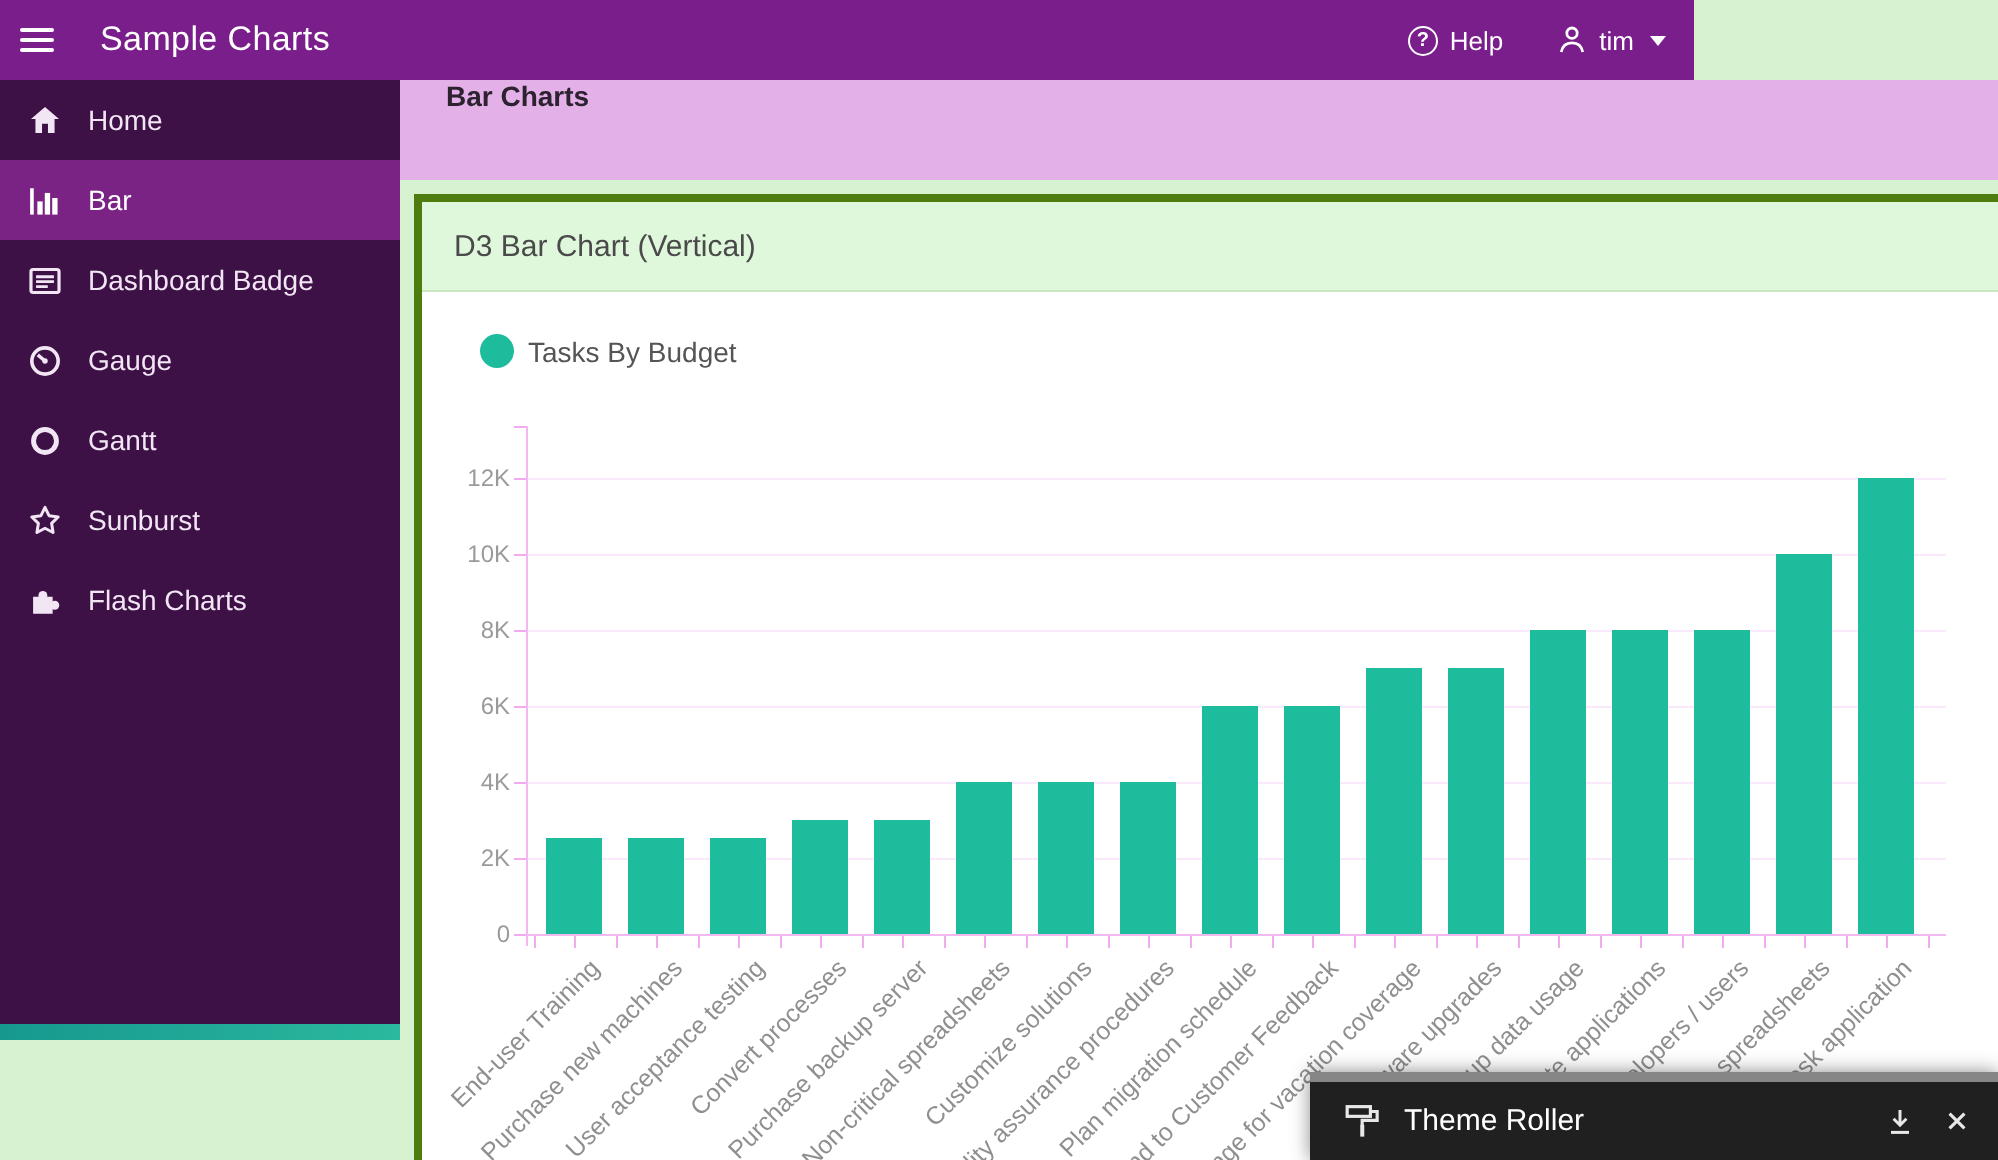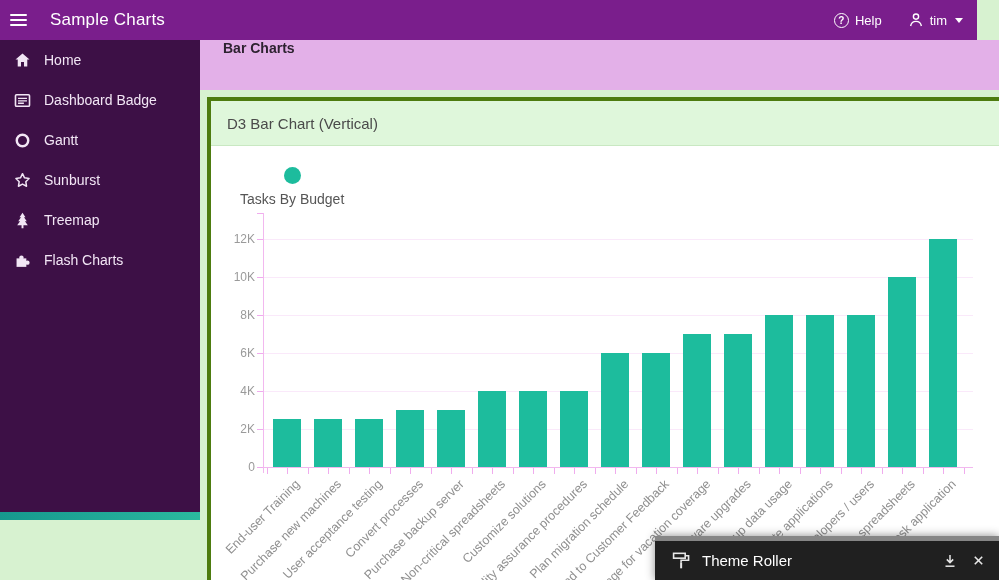--- a/index.html
+++ b/index.html
@@ -1,21 +1,21 @@
 <!DOCTYPE html>
 <html><head>
 <meta charset="utf-8">
 <style>
   * { margin:0; padding:0; box-sizing:border-box; }
   html,body { width:999px; height:580px; overflow:hidden; }
   body { font-family:"Liberation Sans", sans-serif; }
   #app { position:relative; width:999px; height:580px; background:#D7F2D0; overflow:hidden; }
 
   
-  .topbar { position:absolute; left:0; top:0; width:977px; height:40px; background:#7A1E8C; z-index:30;
+  .topbar { position:absolute; left:0; top:0; width:847px; height:40px; background:#7A1E8C; z-index:30;
             display:flex; align-items:center; color:#fff; }
   .hamburger { width:36px; height:40px; background:transparent; border:none; cursor:pointer;
                display:flex; align-items:center; justify-content:center; }
   .hb-bars { display:inline-block; width:17px; }
   .hb-bars i { display:block; height:2.5px; background:#fff; margin:2.6px 0; border-radius:1px; }
   .app-title { font-size:17px; margin-left:14px; letter-spacing:.2px; }
   .topbar-right { margin-left:auto; display:flex; align-items:center; gap:26px; padding-right:14px; }
   .tb-item { display:flex; align-items:center; gap:6px; font-size:13px; cursor:pointer; color:#fff; }
   .help-circle { width:15px; height:15px; border:1.4px solid #fff; border-radius:50%; font-size:10px;
                  font-weight:bold; display:inline-flex; align-items:center; justify-content:center; }
@@ -39,21 +39,21 @@
                     display:flex; align-items:flex-start; padding-left:23px; }
   .content-header span { font-size:14px; font-weight:bold; color:#2D2230; }
 
   
   .panel { position:absolute; left:207px; top:97px; width:944px; height:483px; background:#fff;
            border:4px solid #4d7c0f; }
   .panel-header { height:45px; background:#DFF7DB; border-bottom:1px solid #C9E8C2; display:flex;
                   align-items:center; padding-left:16px; font-size:15px; color:#4A4A4A; }
   .panel-body { position:relative; width:784px; height:436px; background:#fff; overflow:hidden; }
 
-  .legend { position:absolute; left:29px; top:21px; display:flex; align-items:center; gap:7px; cursor:pointer;flex-direction:column; }
+  .legend { position:absolute; left:29px; top:21px; display:flex; align-items:center; gap:7px; cursor:pointer; }
   .legend-dot { width:17px; height:17px; border-radius:50%; background:#1DBC9D; }
   .legend-label { font-size:14px; color:#555; }
 
   #chart { position:absolute; left:0; top:0; width:784px; height:436px; }
   .gridline { position:absolute; height:1px; background:#FAE9FA; }
   .axis-line { position:absolute; background:#F2B8EF; }
   .tick { position:absolute; background:#F0ACEE; }
   .ylabel { position:absolute; width:40px; text-align:right; font-size:12px; color:#9A9A9A; }
   .bar { position:absolute; width:28px; }
   .xlabel { position:absolute; white-space:nowrap; font-size:12.5px; color:#8F8F8F;
@@ -104,52 +104,65 @@
   <nav class="sidebar">
     <div id="sidebar-items">
         <div class="side-item">
           <span class="side-icon">
             <svg width="17" height="17" viewBox="0 0 16 16" fill="currentColor">
               <path d="M8 1.4 14.6 7h-2.1v6.6H9.4V9.3H6.6v4.3H3.5V7H1.4z"></path>
             </svg>
           </span>
           <span>Home</span>
         </div>
+        <div class="side-item active">
+          <span class="side-icon">
+            <svg width="17" height="17" viewBox="0 0 16 16" fill="currentColor">
+              <rect x="1" y="2" width="1.7" height="12.4"></rect>
+              <rect x="4.4" y="8.2" width="2.5" height="6.2"></rect>
+              <rect x="7.9" y="4.2" width="2.5" height="10.2"></rect>
+              <rect x="11.4" y="6.6" width="2.5" height="7.8"></rect>
+            </svg>
+          </span>
+          <span>Bar</span>
+        </div>
         <div class="side-item">
           <span class="side-icon">
             <svg width="17" height="17" viewBox="0 0 16 16">
               <rect x="1.4" y="2.6" width="13.2" height="10.8" rx="1" fill="none" stroke="currentColor" stroke-width="1.5"></rect>
               <path d="M3.8 6h8.4M3.8 8.3h8.4M3.8 10.6h5.5" stroke="currentColor" stroke-width="1.3"></path>
             </svg>
           </span>
           <span>Dashboard Badge</span>
         </div>
         <div class="side-item">
           <span class="side-icon">
             <svg width="17" height="17" viewBox="0 0 16 16">
+              <circle cx="8" cy="8" r="6.2" fill="none" stroke="currentColor" stroke-width="1.7"></circle>
+              <path d="M8 8 4.6 5.1" stroke="currentColor" stroke-width="1.6"></path>
+              <circle cx="8" cy="8" r="1.3" fill="currentColor"></circle>
+            </svg>
+          </span>
+          <span>Gauge</span>
+        </div>
+        <div class="side-item">
+          <span class="side-icon">
+            <svg width="17" height="17" viewBox="0 0 16 16">
               <circle cx="8" cy="8" r="5.4" fill="none" stroke="currentColor" stroke-width="2.3"></circle>
             </svg>
           </span>
           <span>Gantt</span>
         </div>
         <div class="side-item">
           <span class="side-icon">
             <svg width="17" height="17" viewBox="0 0 16 16">
               <path d="M8 1.6l1.9 3.9 4.3.6-3.1 3 .7 4.3L8 11.4l-3.8 2 .7-4.3-3.1-3 4.3-.6z" fill="none" stroke="currentColor" stroke-width="1.4" stroke-linejoin="round"></path>
             </svg>
           </span>
           <span>Sunburst</span>
-        </div>
-        <div class="side-item">
-          <span class="side-icon">
-            <svg width="17" height="17" viewBox="0 0 16 16" fill="currentColor">
-              <path d="M8 .8 10.8 5H9.4L12 8.6h-1.7L13 12.4H8.9v2.8H7.1v-2.8H3l2.7-3.8H4L6.6 5H5.2z"></path>
-            </svg>
-          </span>
-          <span>Treemap</span>
         </div>
         <div class="side-item">
           <span class="side-icon">
             <svg width="17" height="17" viewBox="0 0 16 16" fill="currentColor">
               <rect x="2.4" y="6" width="9.2" height="8"></rect>
               <circle cx="7" cy="5.4" r="2.1"></circle>
               <circle cx="12.6" cy="10" r="2.1"></circle>
             </svg>
           </span>
           <span>Flash Charts</span>

